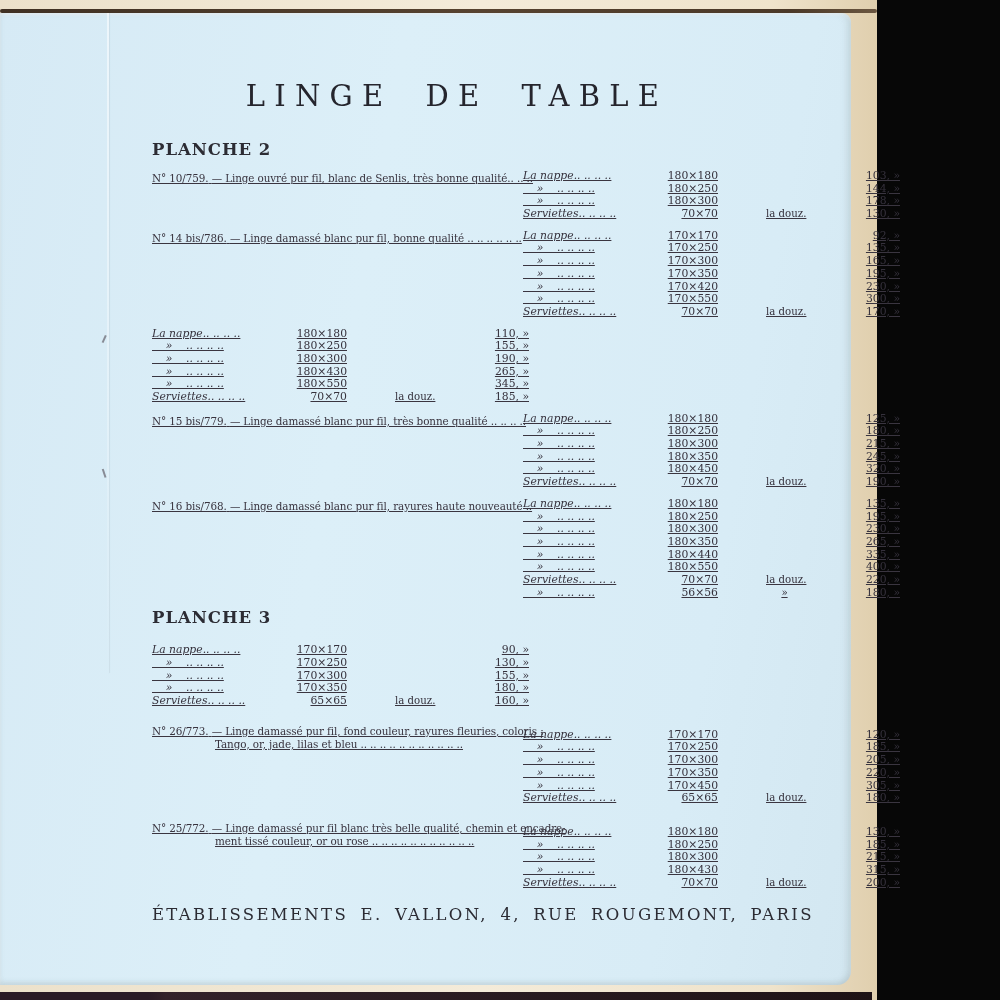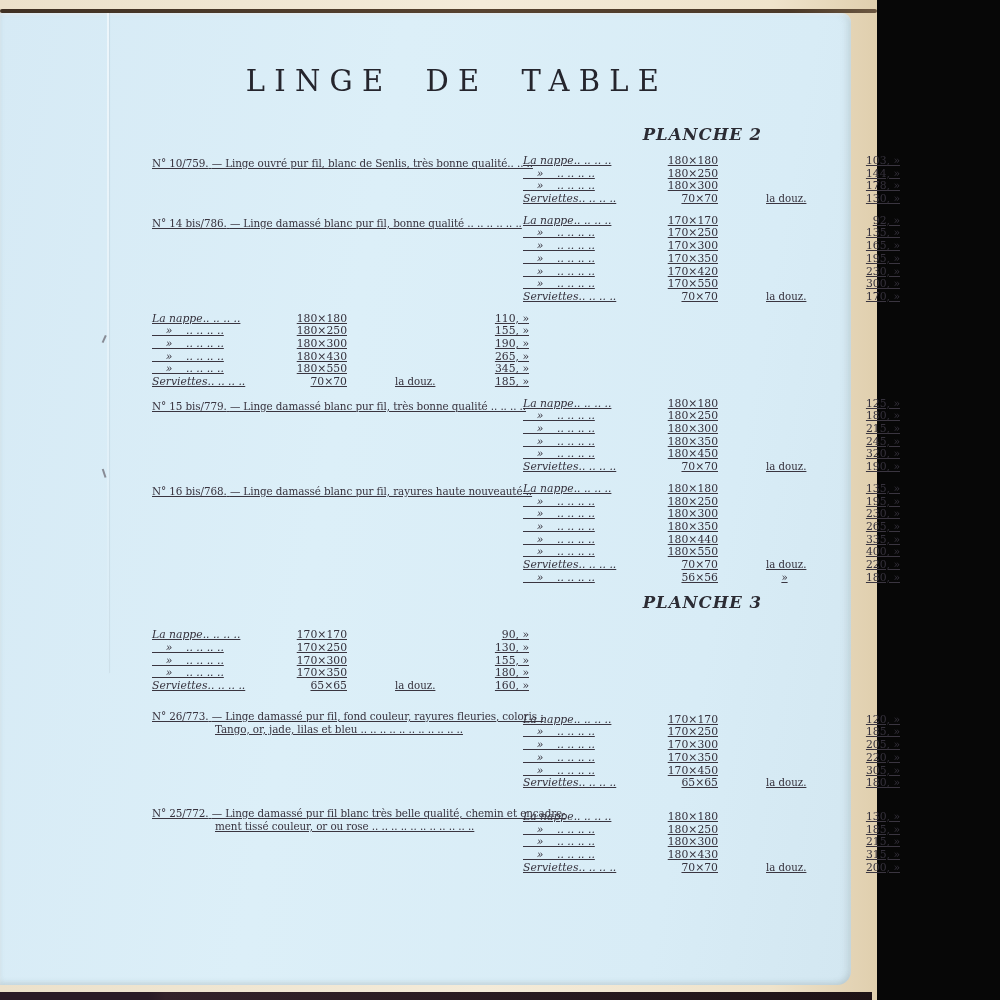--- a/index.html
+++ b/index.html
@@ -35,31 +35,31 @@
     background:linear-gradient(180deg,rgba(255,255,255,.55),rgba(255,255,255,.28) 60%,rgba(255,255,255,0));
     box-shadow:1px 0 1px rgba(90,110,120,.10);
   }
   .stitch-mark{
     position:absolute;left:103px;top:336px;width:5px;height:8px;
     border-left:2px solid rgba(70,60,70,.55);transform:rotate(24deg);
   }
   .stitch-mark.m2{top:468px;height:9px;transform:rotate(-18deg);}
 
   .content{
-    position:absolute;left:152px;top:13px;width:610px;
+    position:absolute;left:152px;top:28px;width:610px;
     color:#3a3540;
   }
   .page-title{
     margin:51px 0 0;text-align:center;
     font-size:29px;font-weight:normal;color:#25252d;
     letter-spacing:.32em;word-spacing:.5em;white-space:nowrap;
   }
   .planche-heading{
-    margin:27px 0 0;text-align:right;
-    font-style:italic;font-weight:bold;font-size:16.5px;
+    margin:27px 0 0;text-align:left;
+    font-weight:bold;font-size:16.5px;
     letter-spacing:.06em;color:#2c2c34;
   }
   .planche + .planche .planche-heading{margin-top:8px;}
   .sections{margin-top:11px;text-decoration:underline;}
   .catalog-section{display:flex;margin-bottom:9px;}
   .planche-3 .catalog-section{margin-bottom:15px;}
   .desc{
     width:371px;font-size:10.4px;line-height:12.9px;letter-spacing:-0.1px;
     padding-top:2px;white-space:nowrap;color:#38333e;
   }
@@ -482,13 +482,14 @@
     <span class="lead">Serviettes.. .. .. ..</span>
     <span class="psize">70×70</span>
     <span class="punit">la douz.</span>
     <span class="pprice">200, »</span>
   </div>
 </div>
   </div>
 </div>
   </section>
 </div>
+  <div class="page-footer">ÉTABLISSEMENTS  E. VALLON,  4,  RUE  ROUGEMONT,  PARIS</div>
 </div>
 
 </body></html>

